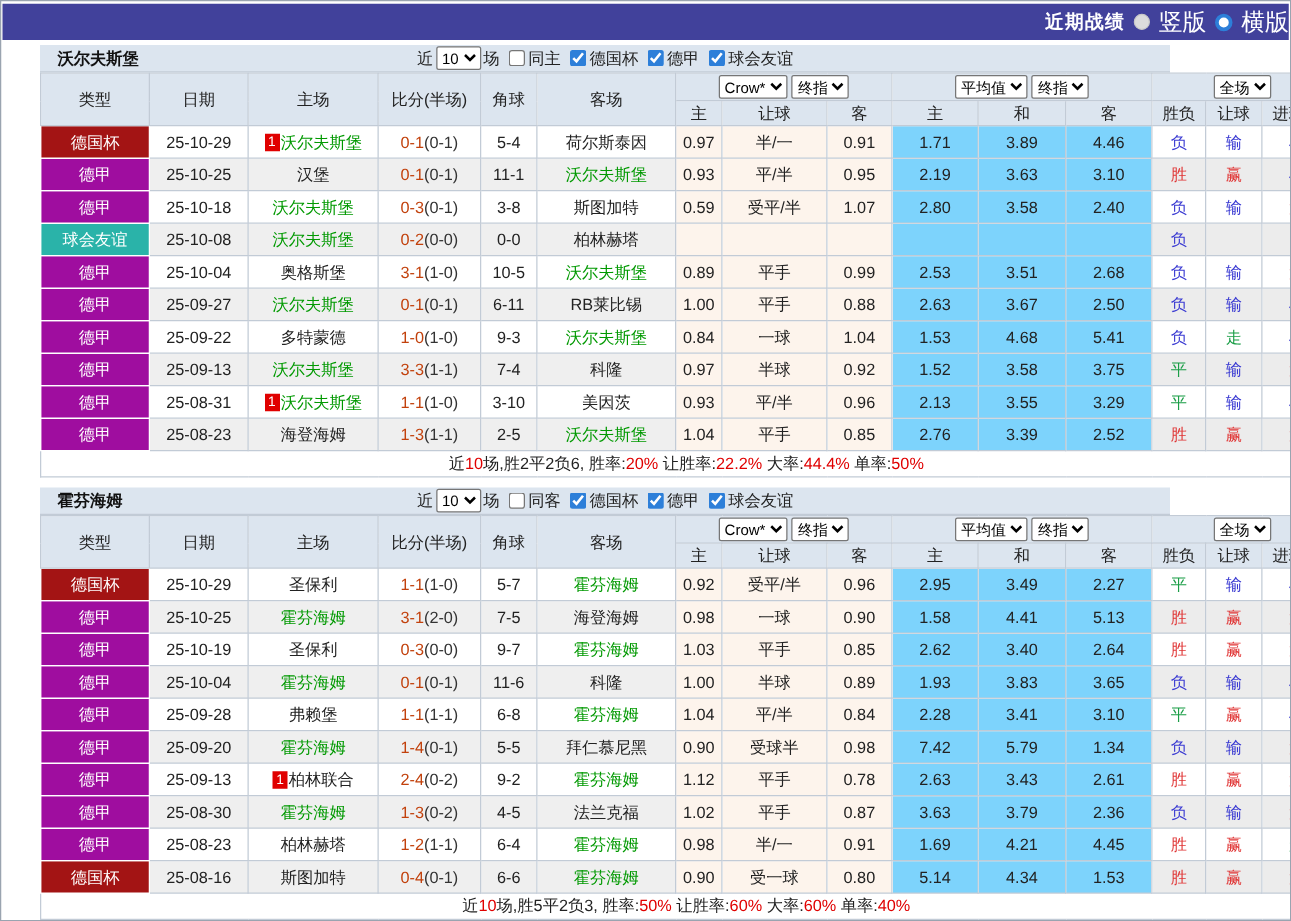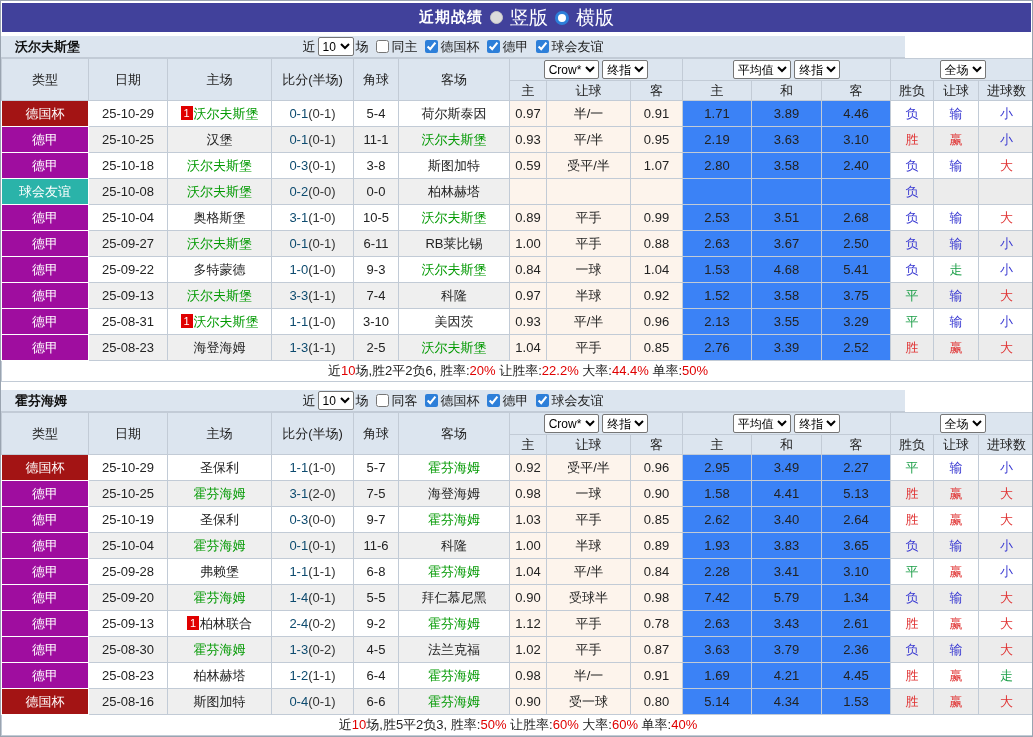--- a/index.html
+++ b/index.html
@@ -7,34 +7,34 @@
   body {
     width:1033px; height:737px;
     font-family:"Liberation Sans","DejaVu Sans",sans-serif;
     font-size:13px; color:#222;
     border:1px solid #9aa4b0;
     overflow:hidden;
   }
   
   .titlebar {
     margin:2px 1px 4px 1px; height:29px; background:#41419b;
-    display:flex; align-items:center; justify-content:center; gap:7px; color:#fff;
+    display:flex; align-items:center; justify-content:flex-end; gap:7px; color:#fff;
   }
   .titlebar .title { font-weight:bold; font-size:15px; letter-spacing:1px; }
   .radio-gray {
     display:inline-block; width:13px; height:13px; border-radius:50%;
     background:#dcdcdc; border:1px solid #c8c8c8;
   }
   .radio-blue {
     display:inline-block; width:14px; height:14px; border-radius:50%;
     background:#fff; border:3px solid #2d7fd9;
   }
   .titlebar label { font-size:19px; }
   
-  .section { width:904px; }
+  .section { width:904px;margin-left:31px; }
   .section + .section { margin-top:8px; }
   .filterbar {
     height:22px; background:#dce5ef; position:relative;
     display:flex; align-items:center; justify-content:center; gap:2px;
     border-bottom:1px solid #c2cbd6;
   }
   .team-name { position:absolute; left:14px; font-weight:bold; color:#111; }
   .filterbar select, .selcell select {
     font-size:12px; height:19px; font-family:inherit;
     border:1px solid #767676; background:#fff; border-radius:2px;
@@ -44,29 +44,29 @@
   }
   
   table { width:1033px; border-collapse:collapse; table-layout:fixed; }
   th, td { border:1px solid #c2cbd6; text-align:center; font-weight:normal; overflow:hidden; white-space:nowrap; }
   thead th { background:#dce5ef; color:#222; }
   .selrow th { height:22px; border-bottom:1px solid #c2cbd6; }
   .subrow th { height:20px; font-size:13px; }
   tbody td { height:26px; font-size:13px; }
   
   td.c-odds { background:#fdf4ec; }
-  td.c-avg  { background:#3b82f6; }
+  td.c-avg  { background:#7dd3fc; }
   td.c-main { background:#fff; }
   td.c-res  { background:#fff; }
   tr.alt td.c-main { background:#efefef; }
   tr.alt td.c-res  { background:#ececec; }
   td.c-type { color:#fff; border-color:#fff; font-size:13px; }
   
   .focus { color:#009900; }
-  .sc { color:#0c4a6e; }
+  .sc { color:#c2410c; }
   .half { color:#333; }
   .res-red   { color:#e03333; }
   .res-blue  { color:#3a3ad2; }
   .res-green { color:#1b9e47; }
   .badge {
     display:inline-block; min-width:12px; height:14px; line-height:14px;
     background:#e00000; color:#fff; font-size:11px; text-align:center;
     margin-right:1px; vertical-align:1px;
   }
   td.summary { height:21px; background:#fff; color:#222; font-size:13px; border-top:1px solid #c2cbd6; }

